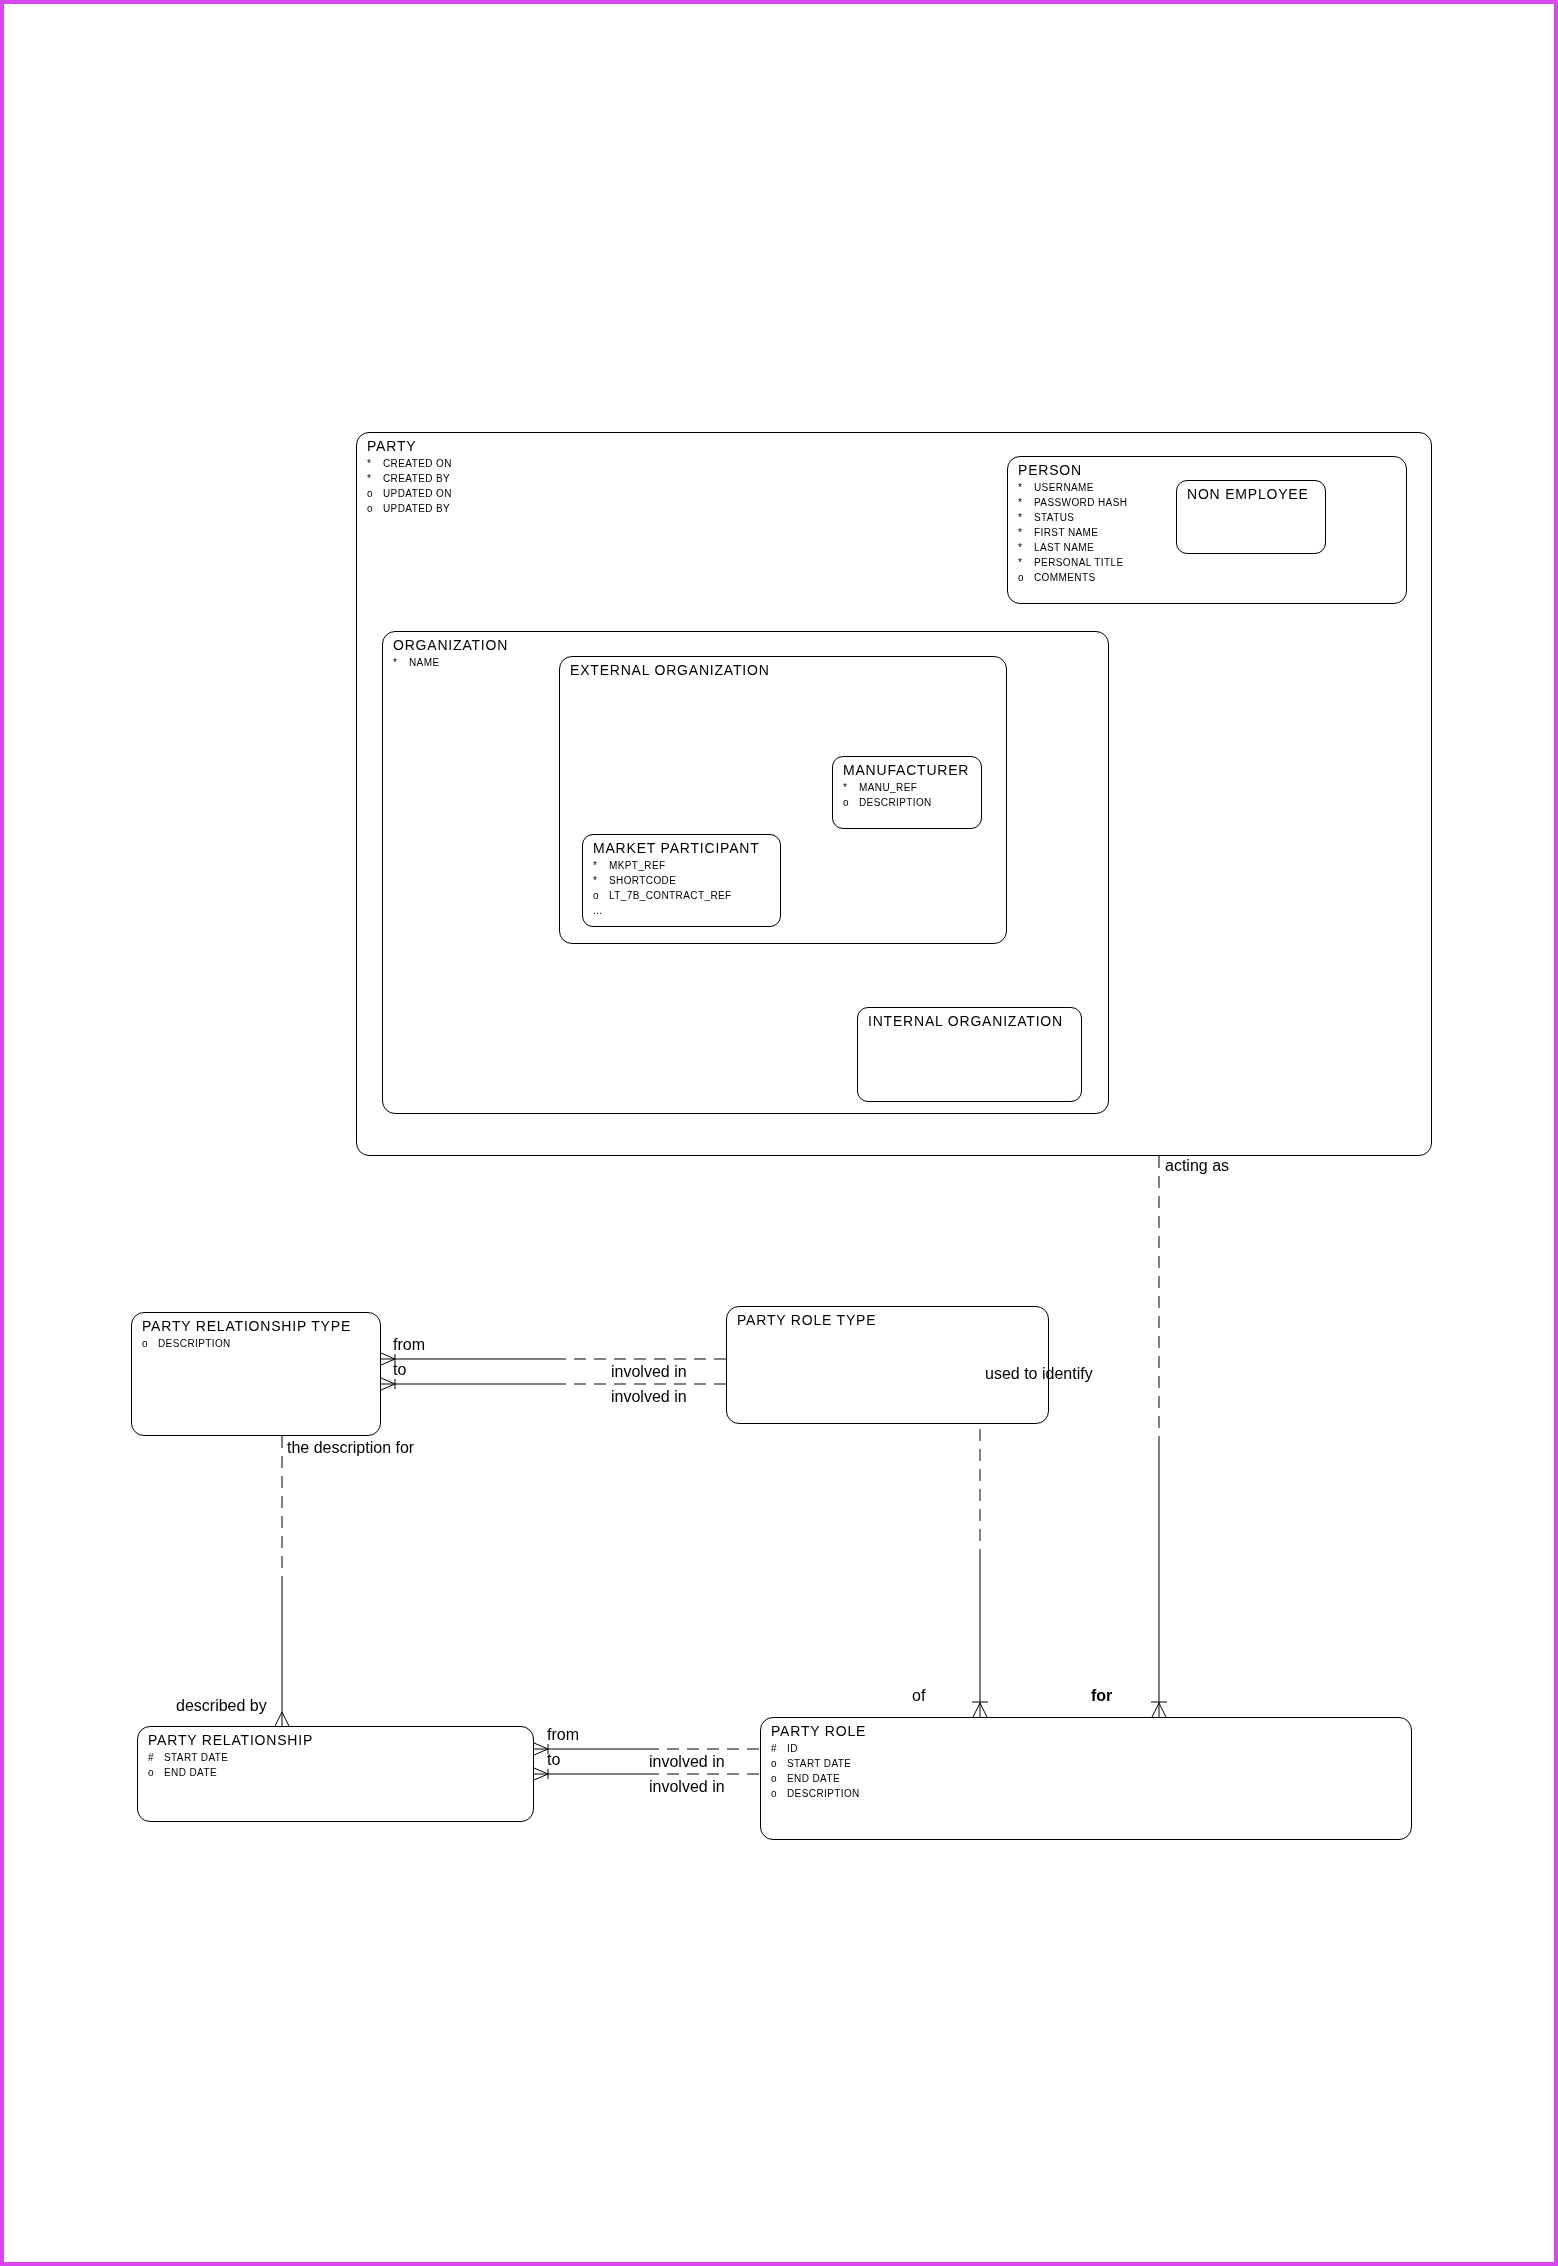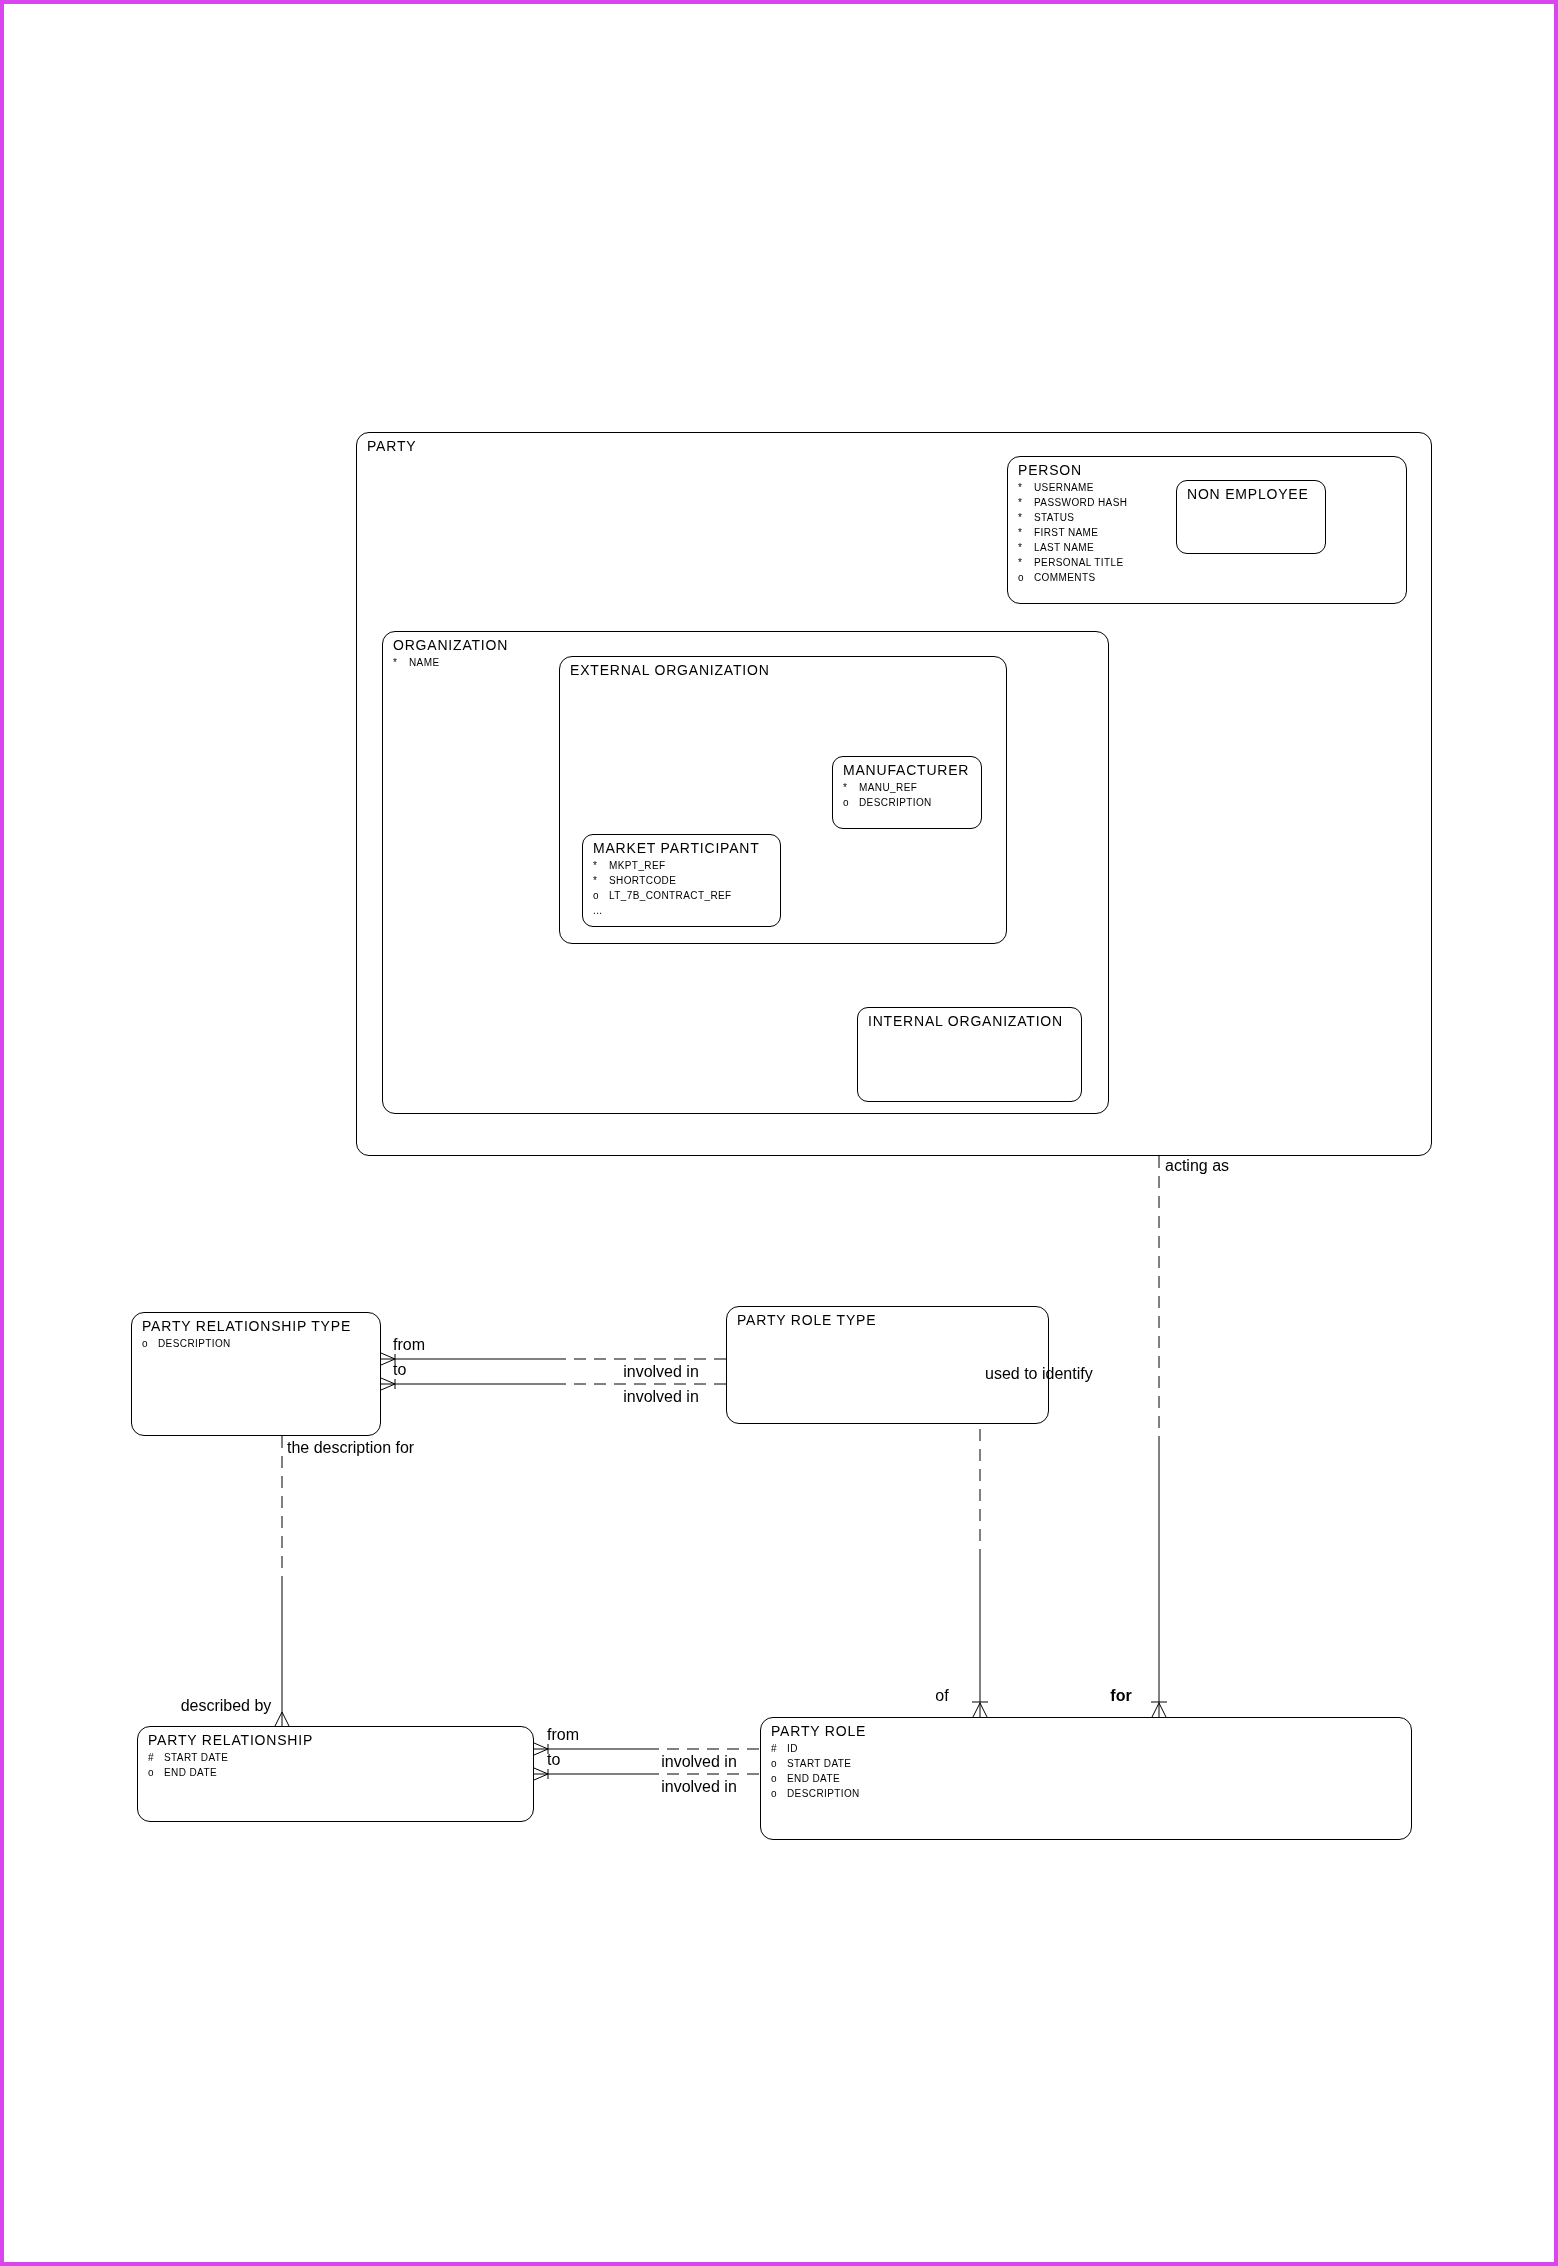--- a/index.html
+++ b/index.html
@@ -34,21 +34,21 @@
     letter-spacing:0.4px;
     white-space:nowrap;
   }
   .attr-flag{display:inline-block;width:16px;}
   .rel-label{
     position:absolute;
     font-size:16px;
     line-height:13px;
     white-space:nowrap;
   }
-  .rel-label.right{text-align:center;}
+  .rel-label.right{text-align:left;}
   #lines{position:absolute;left:0;top:0;pointer-events:none;}
   #lines path{stroke:#000;stroke-width:1;fill:none;}
   #lines path.dash{stroke-dasharray:12 8;}
 </style>
 </head>
 <body>
 
 <div id="canvas">
 
   <svg id="lines" width="1558" height="2266" viewBox="0 0 1558 2266">
@@ -77,20 +77,26 @@
     <path d="M976,1555 V1713"></path>
     <path d="M968,1698 H984 M976,1699 L969,1713 M976,1699 L983,1713"></path>
 
     <path class="dash" d="M278,1432 V1577"></path>
     <path d="M278,1577 V1722"></path>
     <path d="M278,1708 L271,1722 M278,1708 L285,1722"></path>
   </svg>
 
   <div class="entity" style="left:352px;top:428px;width:1076px;height:724px;">
     <div class="entity-title">PARTY</div>
+    <div class="attrs">
+        <div class="attr-row"><span class="attr-flag">*</span><span>CREATED ON</span></div>
+        <div class="attr-row"><span class="attr-flag">*</span><span>CREATED BY</span></div>
+        <div class="attr-row"><span class="attr-flag">o</span><span>UPDATED ON</span></div>
+        <div class="attr-row"><span class="attr-flag">o</span><span>UPDATED BY</span></div>
+      </div>
   </div>
 
   <div class="entity" style="left:1003px;top:452px;width:400px;height:148px;">
     <div class="entity-title">PERSON</div>
     <div class="attrs">
         <div class="attr-row"><span class="attr-flag">*</span><span>USERNAME</span></div>
         <div class="attr-row"><span class="attr-flag">*</span><span>PASSWORD HASH</span></div>
         <div class="attr-row"><span class="attr-flag">*</span><span>STATUS</span></div>
         <div class="attr-row"><span class="attr-flag">*</span><span>FIRST NAME</span></div>
         <div class="attr-row"><span class="attr-flag">*</span><span>LAST NAME</span></div>

